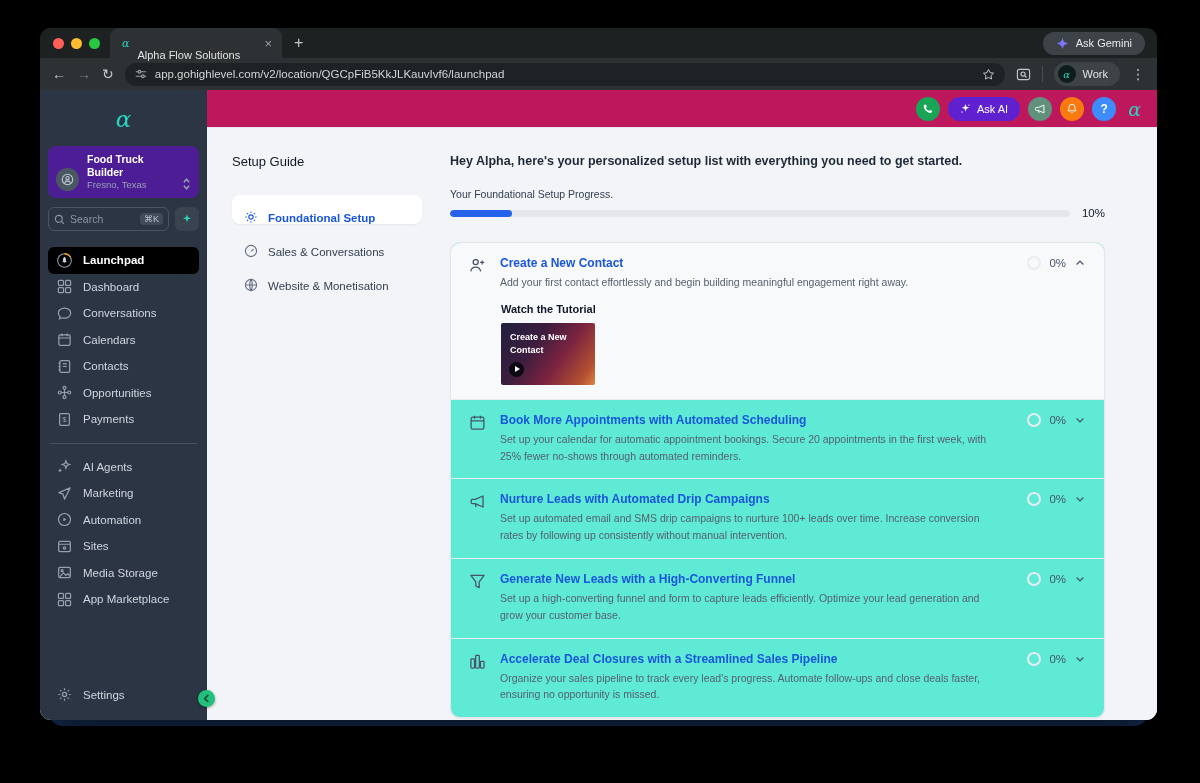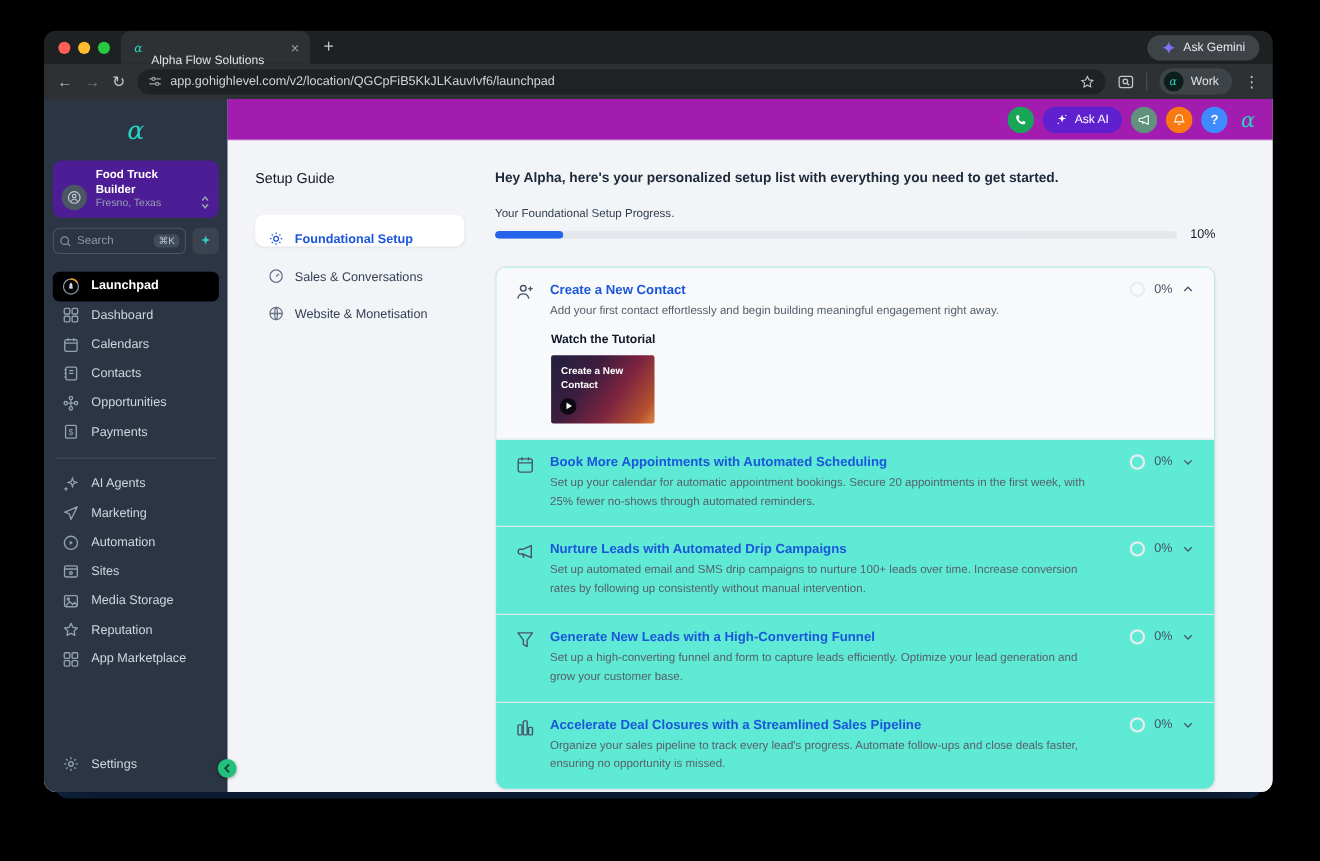--- a/index.html
+++ b/index.html
@@ -70,21 +70,21 @@
   .nav-item .icn { width:17px; display:flex; justify-content:center; color:#93a1b1; }
   .nav-item.active { background:#000000; color:#fff; font-weight:bold; }
   .sidebar hr { border:none; border-top:1px solid #44505f; margin:10px 2px; }
   .settings-row { margin-top:auto; margin-bottom:12px; }
   .collapse-btn { position:absolute; left:158px; top:600px; width:17px; height:17px; border-radius:50%;
     background:#21c07d; color:#0b3b26; font-size:10px; display:flex; align-items:center;
     justify-content:center; z-index:5; cursor:pointer; box-shadow:0 1px 3px rgba(0,0,0,.4); }
 
   
   .appmain { flex:1; display:flex; flex-direction:column; min-width:0; }
-  .appheader { height:38px; background:#a21caf; border-bottom:1px solid #e7eaee; display:flex;
+  .appheader { height:38px; background:#be185d; border-bottom:1px solid #e7eaee; display:flex;
     align-items:center; justify-content:flex-end; gap:8px; padding-right:16px; }
   .hbtn { width:24px; height:24px; border-radius:50%; display:flex; align-items:center;
     justify-content:center; color:#fff; cursor:pointer; flex-shrink:0; }
   .hbtn.phone { background:#18a556; }
   .hbtn.annc { background:#5f917c; }
   .hbtn.bell { background:#f9790f; }
   .hbtn.help { background:#3d8bfd; font-size:12px; font-weight:bold; }
   .askai { height:24px; border-radius:12px; background:#5f21cf; color:#fff; font-size:11px;
     display:flex; align-items:center; gap:6px; padding:0 12px; cursor:pointer; }
   .halpha { color:#2ad3bf; font-family:"DejaVu Serif",serif; font-style:italic; font-size:19px;
@@ -258,20 +258,28 @@
                   <rect x="9.1" y="1.5" width="5.4" height="5.4" rx="1"></rect>
                 <rect x="1.5" y="9.1" width="5.4" height="5.4" rx="1"></rect>
                   <rect x="9.1" y="9.1" width="5.4" height="5.4" rx="1"></rect>
               </svg>
             </span>
             <span>Dashboard</span>
           </div>
           <div class="nav-item">
             <span class="icn">
               <svg width="15" height="15" viewBox="0 0 16 16" fill="none" stroke="currentColor" stroke-width="1.3">
+                <path d="M8 2.2c-3.7 0-6.6 2.4-6.6 5.4 0 1.5.7 2.8 1.9 3.8l-.6 2.4 2.7-1.2c.8.2 1.7.4 2.6.4 3.7 0 6.6-2.4 6.6-5.4S11.7 2.2 8 2.2z"></path>
+              </svg>
+            </span>
+            <span>Conversations</span>
+          </div>
+          <div class="nav-item">
+            <span class="icn">
+              <svg width="15" height="15" viewBox="0 0 16 16" fill="none" stroke="currentColor" stroke-width="1.3">
                 <rect x="2" y="3" width="12" height="11.3" rx="1.5"></rect>
                   <path d="M2 6.4h12M5.2 1.6v2.8M10.8 1.6v2.8"></path>
               </svg>
             </span>
             <span>Calendars</span>
           </div>
           <div class="nav-item">
             <span class="icn">
               <svg width="15" height="15" viewBox="0 0 16 16" fill="none" stroke="currentColor" stroke-width="1.3">
                 <rect x="3" y="1.8" width="10.5" height="12.4" rx="1.5"></rect>
@@ -345,28 +353,20 @@
           </div>
           <div class="nav-item">
             <span class="icn">
               <svg width="15" height="15" viewBox="0 0 16 16" fill="none" stroke="currentColor" stroke-width="1.3">
                 <rect x="1.8" y="2.6" width="12.4" height="10.8" rx="1.4"></rect>
                   <circle cx="5.4" cy="6" r="1.1"></circle>
                   <path d="M3 12.6l3.8-4.2 2.8 2.8 2-2 2.4 3"></path>
               </svg>
             </span>
             <span>Media Storage</span>
-          </div>
-          <div class="nav-item">
-            <span class="icn">
-              <svg width="15" height="15" viewBox="0 0 16 16" fill="none" stroke="currentColor" stroke-width="1.3" stroke-linejoin="round">
-                <path d="M8 1.8l1.9 3.9 4.3.6-3.1 3 .7 4.2L8 11.6l-3.8 1.9.7-4.2-3.1-3 4.3-.6z"></path>
-              </svg>
-            </span>
-            <span>Reputation</span>
           </div>
           <div class="nav-item">
             <span class="icn">
               <svg width="15" height="15" viewBox="0 0 16 16" fill="none" stroke="currentColor" stroke-width="1.3">
                 <rect x="1.5" y="1.5" width="5.4" height="5.4" rx="1"></rect>
                   <rect x="9.1" y="1.5" width="5.4" height="5.4" rx="1"></rect>
                 <rect x="1.5" y="9.1" width="5.4" height="5.4" rx="1"></rect>
                   <rect x="9.1" y="9.1" width="5.4" height="5.4" rx="1"></rect>
               </svg>
             </span>

